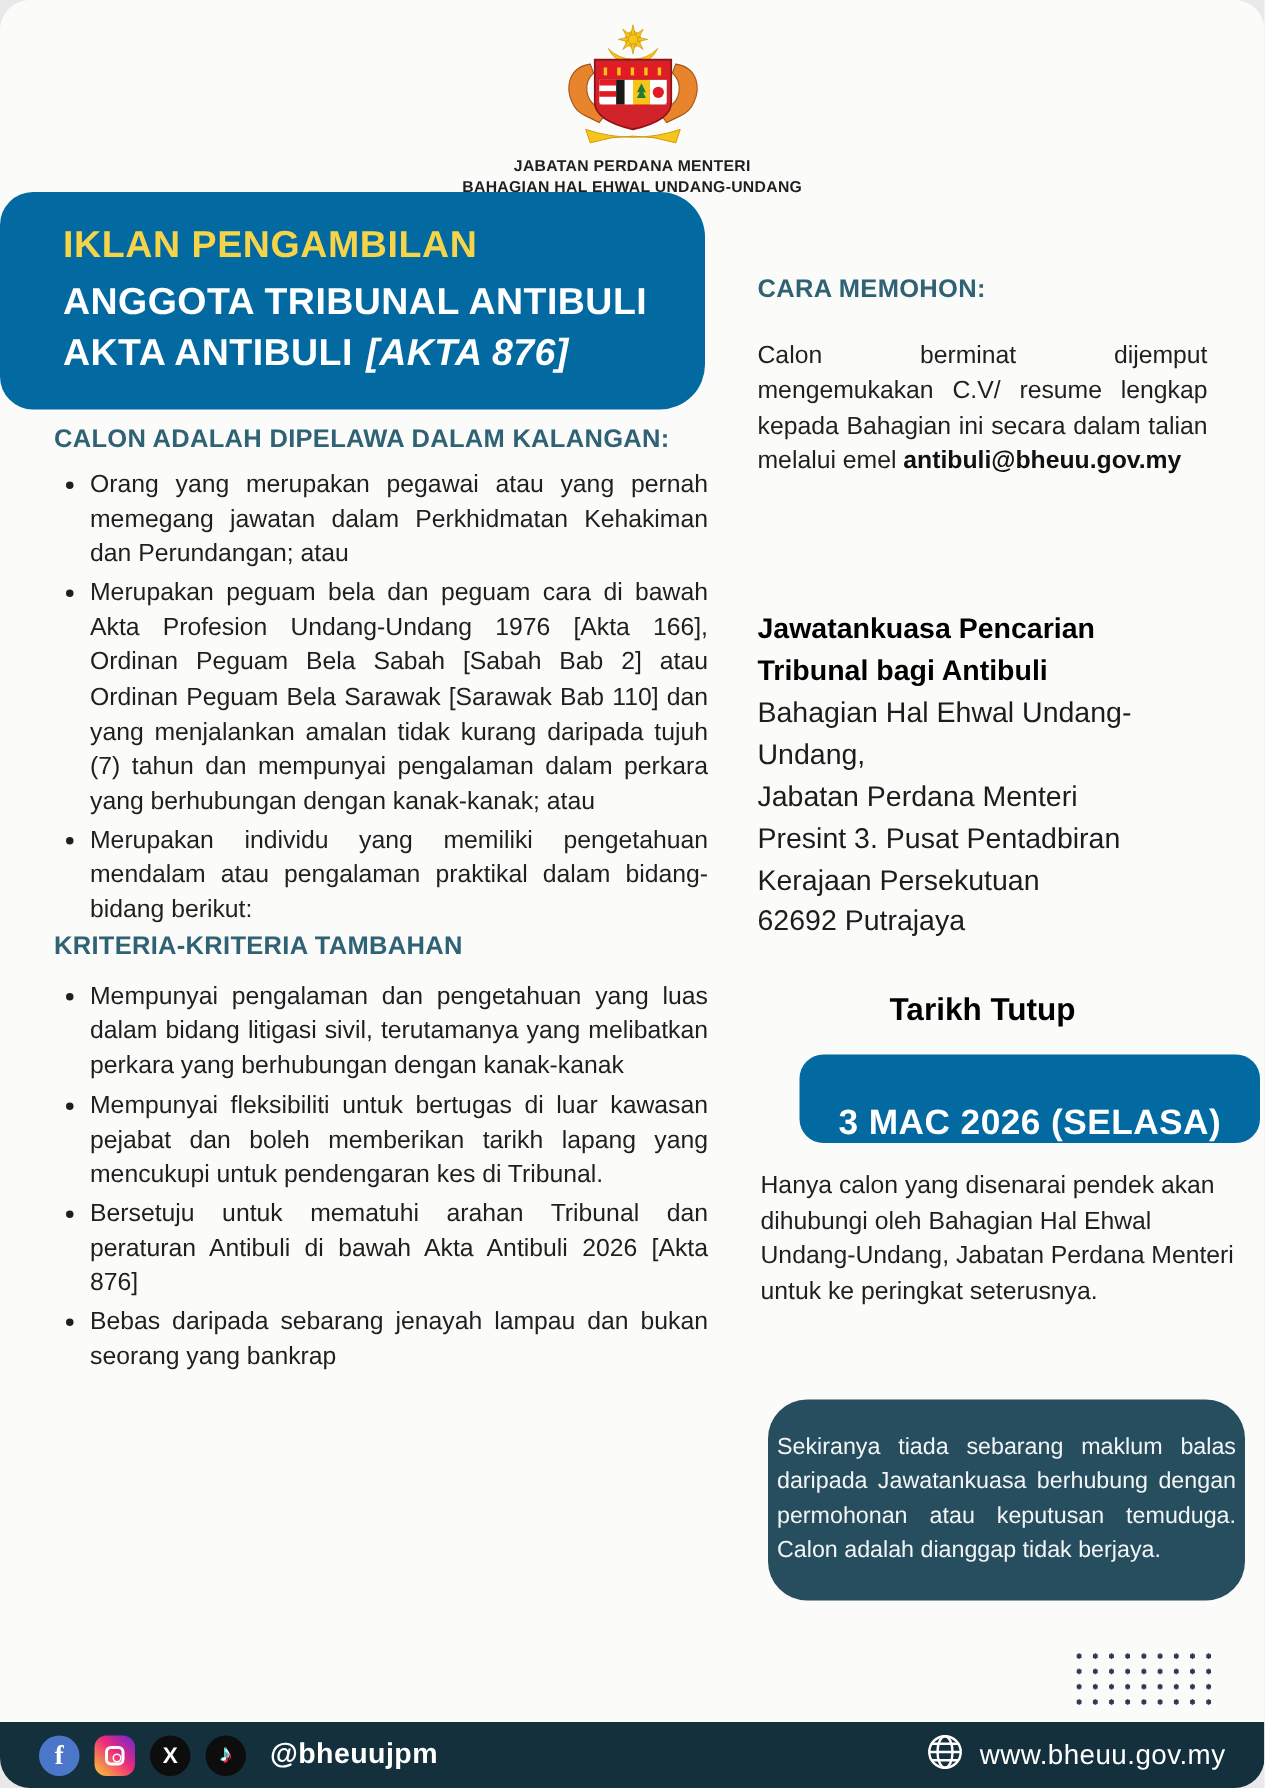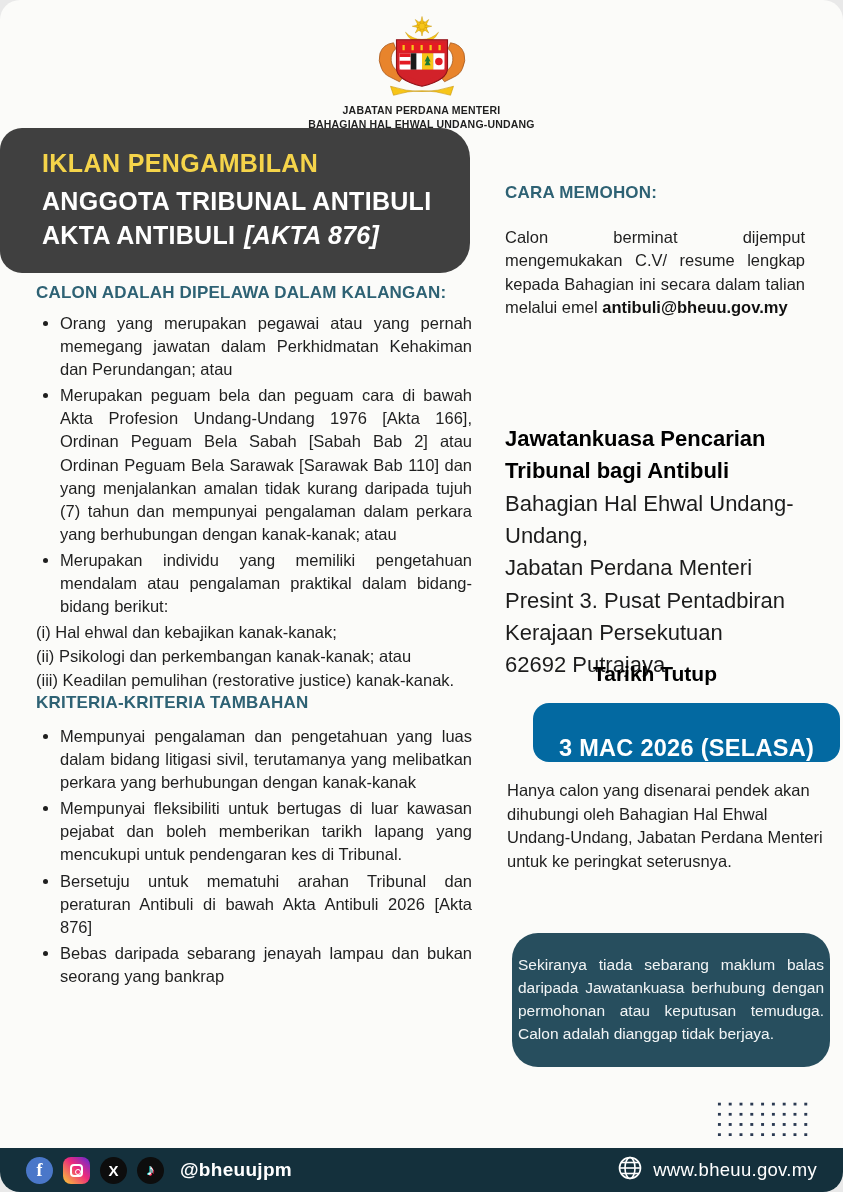--- a/index.html
+++ b/index.html
@@ -11,21 +11,21 @@
   }
 
   
   .masthead { position: absolute; top: 14px; left: 0; width: 100%; text-align: center; }
   .crest { display: inline-block; }
   .agency { font-size: 10.5px; font-weight: 700; color: #1f1f1f; line-height: 1.3; letter-spacing: .2px; }
 
   
   .title-block {
     position: absolute; left: 0; top: 128px; width: 470px; height: 145px;
-    background: #404040; border-radius: 22px 30px 30px 22px;
+    background: #0369a1; border-radius: 22px 30px 30px 22px;
     display: flex; flex-direction: column; justify-content: center;
     padding-left: 42px;
   }
   .title-kicker { color: #f5d44a; font-size: 25px; font-weight: 800; letter-spacing: .4px; margin-bottom: 7px; }
   .title-line { color: #ffffff; font-size: 25px; font-weight: 800; letter-spacing: .3px; line-height: 1.34; }
   .title-ref { font-style: italic; margin-left: 9px; }
 
   
   .left-col { position: absolute; left: 36px; top: 283px; width: 436px; }
   .section-heading { color: #2e6274; font-size: 17px; font-weight: 800; letter-spacing: .2px; margin-bottom: 9px; }
@@ -36,21 +36,21 @@
   }
   .roman-list { margin-top: 2px; }
   .roman-list div { font-size: 16.5px; line-height: 1.45; color: #1f1f1f; }
   .section-2 { }
   .section-2 .section-heading { margin-bottom: 12px; }
 
   
   .r-heading { position: absolute; left: 505px; top: 183px; color: #2e6274; font-size: 17px; font-weight: 800; letter-spacing: .2px; }
   .r-apply { position: absolute; left: 505px; top: 226px; width: 300px; font-size: 16.5px; line-height: 1.42; color: #1f1f1f; text-align: justify; }
   .r-apply b { color: #111; }
-  .r-address { position: absolute; left: 505px; top: 423px; width: 315px; font-size: 22px; line-height: 1.47; color: #1c1c1c; }
+  .r-address { position: absolute; left: 505px; top: 406px; width: 315px; font-size: 19px; line-height: 1.47; color: #1c1c1c; }
   .r-address .bold { font-weight: 800; color: #000; }
   .deadline-label { position: absolute; left: 505px; top: 662px; width: 300px; text-align: center; font-size: 21px; font-weight: 800; color: #000; }
   .deadline-banner {
     position: absolute; left: 497px; top: 703px; width: 307px; height: 59px;
     background: #0369a1; border-radius: 16px;
     display: flex; align-items: flex-end; justify-content: center; margin-left: 36px;
   }
   .deadline-banner span { color: #fff; font-size: 23.5px; font-weight: 800; letter-spacing: .3px; }
   .shortlist-note { position: absolute; left: 507px; top: 779px; width: 318px; font-size: 16.5px; line-height: 1.43; color: #1f1f1f; }
   .disclaimer-box {
@@ -156,25 +156,20 @@
     </div>
   </div>
 
   <div class="left-col">
     <div class="section-heading">CALON ADALAH DIPELAWA DALAM KALANGAN:</div>
     <ul class="bullets">
       <li>Orang yang merupakan pegawai atau yang pernah memegang jawatan dalam Perkhidmatan Kehakiman dan Perundangan; atau</li>
       <li>Merupakan peguam bela dan peguam cara di bawah Akta Profesion Undang-Undang 1976 [Akta 166], Ordinan Peguam Bela Sabah [Sabah Bab 2] atau Ordinan Peguam Bela Sarawak [Sarawak Bab 110] dan yang menjalankan amalan tidak kurang daripada tujuh (7) tahun dan mempunyai pengalaman dalam perkara yang berhubungan dengan kanak-kanak; atau</li>
       <li>Merupakan individu yang memiliki pengetahuan mendalam atau pengalaman praktikal dalam bidang-bidang berikut:</li>
     </ul>
-    <div class="roman-list">
-      <div>(i) Hal ehwal dan kebajikan kanak-kanak;</div>
-      <div>(ii) Psikologi dan perkembangan kanak-kanak; atau</div>
-      <div>(iii) Keadilan pemulihan (restorative justice) kanak-kanak.</div>
-    </div>
 
     <div class="section-2">
       <div class="section-heading">KRITERIA-KRITERIA TAMBAHAN</div>
       <ul class="bullets">
         <li>Mempunyai pengalaman dan pengetahuan yang luas dalam bidang litigasi sivil, terutamanya yang melibatkan perkara yang berhubungan dengan kanak-kanak</li>
         <li>Mempunyai fleksibiliti untuk bertugas di luar kawasan pejabat dan boleh memberikan tarikh lapang yang mencukupi untuk pendengaran kes di Tribunal.</li>
         <li>Bersetuju untuk mematuhi arahan Tribunal dan peraturan Antibuli di bawah Akta Antibuli 2026 [Akta 876]</li>
         <li>Bebas daripada sebarang jenayah lampau dan bukan seorang yang bankrap</li>
       </ul>
     </div>

